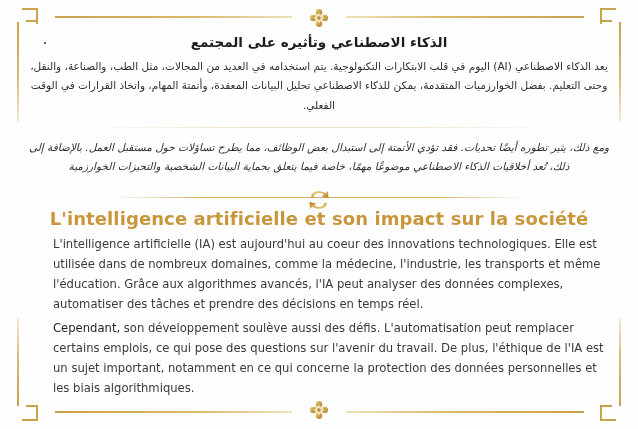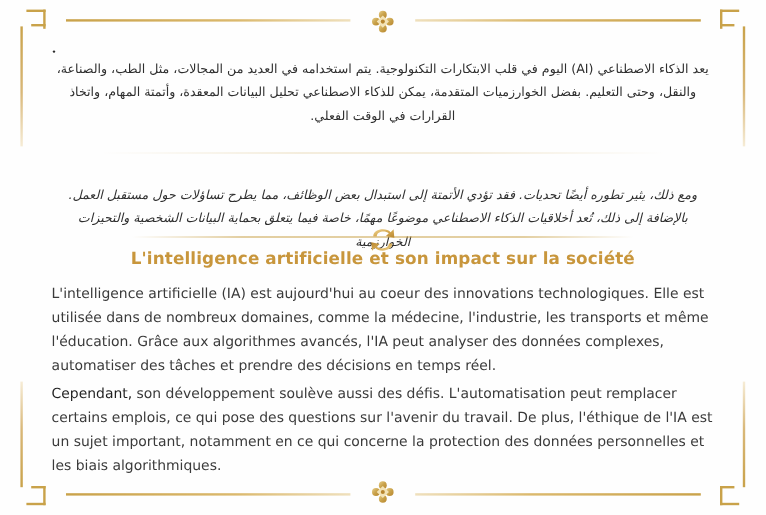--- a/index.html
+++ b/index.html
@@ -113,21 +113,21 @@
     font-weight: bold;
     color: #1d1d1d;
     letter-spacing: 0.2px;
     margin: 0 0 5px 0;
     line-height: 1.4;
   }
   .arabic-para {
     font-size: 10.5px;
     line-height: 1.85;
     color: #2f2f2f;
-    margin: 16px;
+    margin: 0;
     text-align: center;
   }
   .stray-dot {
     position: absolute;
     left: 44px;
     top: 42px;
     width: 2px;
     height: 2px;
     background: #2b2b2b;
     border-radius: 50%;
@@ -176,30 +176,30 @@
     width: 32px;
     height: 28px;
   }
 
   .fr-title {
     position: absolute;
     left: 0;
     top: 208px;
     width: 638px;
     text-align: center;
-    font-size: 14px;
+    font-size: 18px;
     font-weight: bold;
     color: #c8963c;
     letter-spacing: 0.1px;
     margin: 0;
   }
 
   .fr-para {
     position: absolute;
-    left: 43px;
+    left: 53px;
     width: 551px;
     font-size: 11.6px;
     line-height: 1.72;
     color: #3a3a3a;
     text-align: left;
     margin: 0;
   }
   .fr-para-1 { top: 235px; }
   .fr-para-2 { top: 319px; }
   .fr-para-2 b { color: #1f1f1f; font-weight: normal; }
@@ -272,20 +272,21 @@
       <circle cx="6.3" cy="12" r="3.3" fill="url(#gOrnB)"></circle>
       <circle cx="17.7" cy="12" r="3.3" fill="url(#gOrnB)"></circle>
       <rect x="8.4" y="8.4" width="7.2" height="7.2" transform="rotate(45 12 12)" fill="#f3e3b6"></rect>
       <circle cx="12" cy="12" r="1.7" fill="#b8862f"></circle>
     </svg>
   </div>
 
   <div class="stray-dot"></div>
 
   <section class="arabic-block">
+    <h1 class="arabic-title">الذكاء الاصطناعي وتأثيره على المجتمع</h1>
     <p class="arabic-para">يعد الذكاء الاصطناعي (AI) اليوم في قلب الابتكارات التكنولوجية. يتم استخدامه في العديد من المجالات، مثل الطب، والصناعة، والنقل، وحتى التعليم. بفضل الخوارزميات المتقدمة، يمكن للذكاء الاصطناعي تحليل البيانات المعقدة، وأتمتة المهام، واتخاذ القرارات في الوقت الفعلي.</p>
   </section>
 
   <div class="soft-divider"></div>
 
   <section class="arabic-block-2">
     <p class="arabic-para">ومع ذلك، يثير تطوره أيضًا تحديات. فقد تؤدي الأتمتة إلى استبدال بعض الوظائف، مما يطرح تساؤلات حول مستقبل العمل. بالإضافة إلى ذلك، تُعد أخلاقيات الذكاء الاصطناعي موضوعًا مهمًا، خاصة فيما يتعلق بحماية البيانات الشخصية والتحيزات الخوارزمية</p>
   </section>
 
   <div class="fr-divider-wrap">

